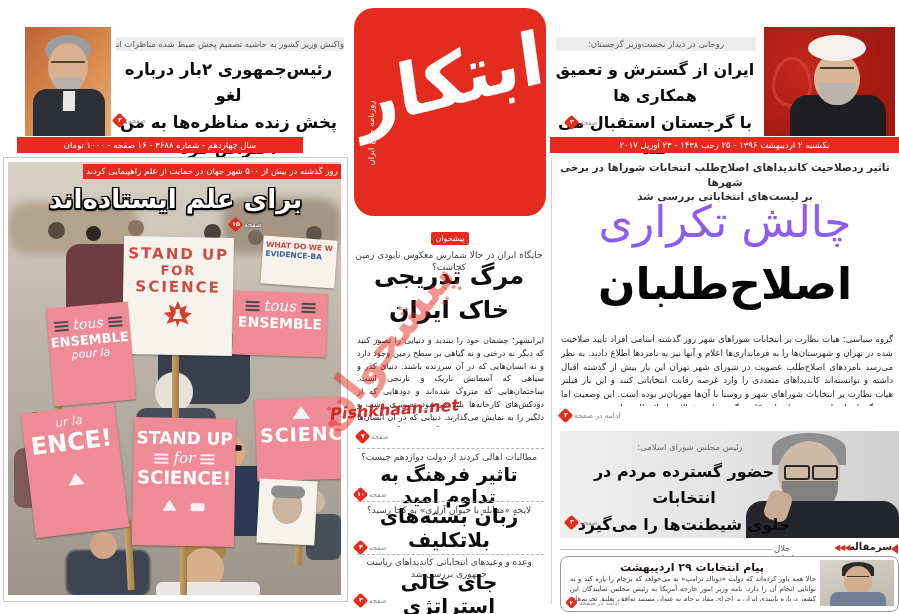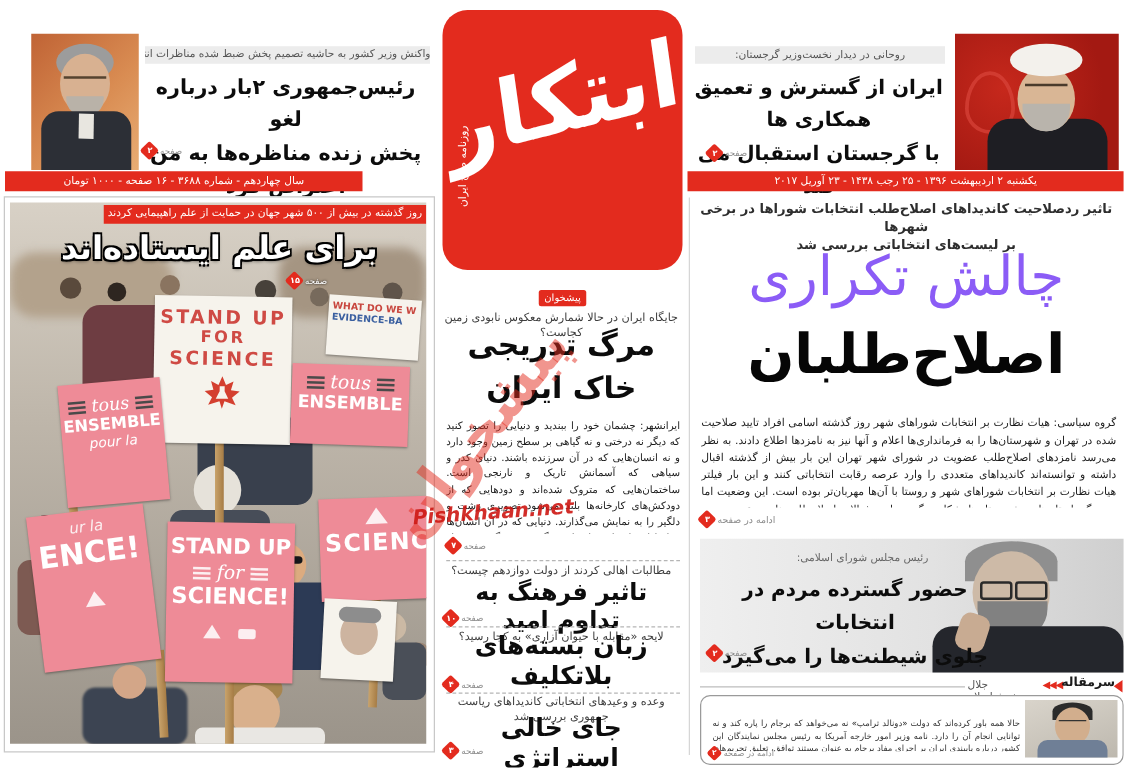--- a/index.html
+++ b/index.html
@@ -50,21 +50,21 @@
 <div class="abs headline rtl center" style="left:112px;top:57px;width:233px;font-size:16.5px;line-height:1.6">
   <div>رئیس‌جمهوری ۲بار درباره لغو</div>
   <div>پخش زنده مناظره‌ها به من اعتراض کرد</div>
 </div>
 <div class="abs badge" style="left:114px;top:115px">
   <span class="dia">
       <span>۲</span>
     </span>
   <span class="lbl">صفحه</span>
 </div>
-<div class="abs redbar rtl" style="left:4px;top:137px;width:286px;height:16px">سال چهاردهم - شماره ۳۶۸۸ - ۱۶ صفحه - ۱۰۰۰ تومان</div>
+<div class="abs redbar rtl" style="left:17px;top:137px;width:286px;height:16px">سال چهاردهم - شماره ۳۶۸۸ - ۱۶ صفحه - ۱۰۰۰ تومان</div>
 
 <div class="abs" style="left:354px;top:8px;width:192px;height:208px;background:#e32b1e;border-radius:20px;overflow:hidden">
   <div class="abs" style="left:0;top:36px;width:192px;text-align:center;color:#fff;font-size:72px;font-weight:bold;
               transform:rotate(-14deg) skewX(-6deg);line-height:1">ابتکار</div>
   <div class="abs" style="left:-38px;top:120px;width:110px;text-align:center;color:#fff;font-size:8.5px;transform:rotate(-90deg)">روزنامه صبح ایران</div>
 </div>
 
 <div class="abs" style="left:764px;top:27px;width:131px;height:109px;overflow:hidden;background:radial-gradient(circle at 30% 40%,#c6281c 0%,#a31912 70%)">
   <div class="abs" style="left:8px;top:30px;width:34px;height:44px;border:3px solid #d8453a;border-radius:50% 50% 50% 50%/60% 60% 40% 40%;opacity:.7"></div>
   <div class="abs" style="left:26px;top:68px;width:96px;height:44px;background:#1e1e23;border-radius:18px 18px 0 0"></div>
@@ -291,20 +291,21 @@
 <div class="abs rtl" style="left:856px;top:541px;width:36px;font-size:10px;font-weight:bold;color:#1c1c1c;text-align:center">سرمقاله</div>
 <div class="abs" style="left:891px;top:544px;width:0;height:0;border-top:5px solid transparent;border-bottom:5px solid transparent;border-right:7px solid #e32b1e"></div>
 
 <div class="abs" style="left:560px;top:556px;width:337px;height:54px;border:1px solid #9a9a9a;border-radius:8px;background:#fff;overflow:hidden">
   <div class="abs" style="right:4px;top:3px;width:74px;height:46px;background:linear-gradient(160deg,#d9d4cb,#bdb8ae);overflow:hidden">
     <div class="abs" style="left:22px;top:2px;width:32px;height:14px;background:#2b2b2b;border-radius:50% 50% 0 0"></div>
     <div class="blob" style="left:24px;top:6px;width:28px;height:30px;background:#d2ae8d"></div>
     <div class="abs" style="left:27px;top:16px;width:22px;height:5px;border-top:1.5px solid #333"></div>
     <div class="abs" style="left:10px;top:32px;width:56px;height:16px;background:#6f7f96;border-radius:8px 8px 0 0"></div>
   </div>
+  <div class="abs rtl center" style="left:10px;top:4px;width:242px;font-size:11px;font-weight:bold;color:#201414">پیام انتخابات ۲۹ اردیبهشت</div>
   <div class="abs bodytxt rtl" style="left:9px;top:18px;width:246px;height:26px;font-size:6.8px;line-height:1.45;color:#333;overflow:hidden">حالا همه باور کرده‌اند که دولت «دونالد ترامپ» نه می‌خواهد که برجام را پاره کند و نه توانایی انجام آن را دارد. نامه وزیر امور خارجه آمریکا به رئیس مجلس نمایندگان این کشور درباره پایبندی ایران بر اجرای مفاد برجام به عنوان مستند توافق، تعلیق تحریم‌های آمریکا علیه ایران، حاوی مفاهیم روشنی است؛ اینکه کاخ سفید برجام را به عنوان واقعیتی غیرقابل انکار پذیرفته است.</div>
   <div class="abs badge" style="left:6px;top:41px">
     <span class="dia" style="width:9px;height:9px">
         <span style="font-size:6px">۲</span>
       </span>
     <span class="lbl" style="font-size:6.5px">ادامه در صفحه</span>
   </div>
 </div>
 
 <div class="abs" style="left:283px;top:318px;font-size:46px;font-weight:bold;color:rgba(227,43,30,.5);

